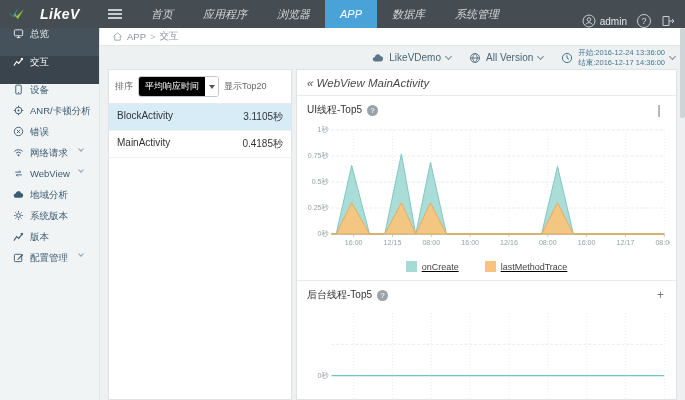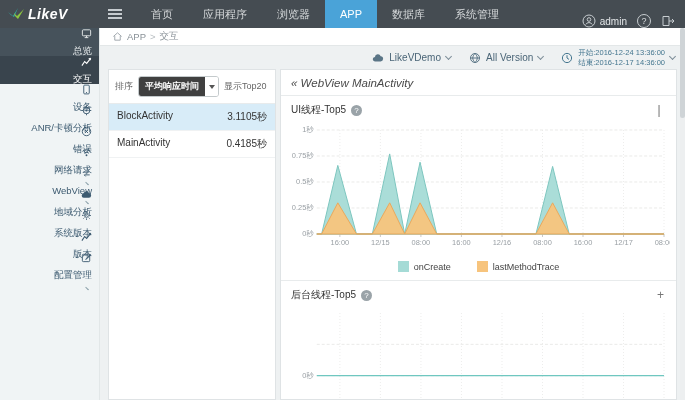--- a/index.html
+++ b/index.html
@@ -1,38 +1,38 @@
 <!DOCTYPE html>
 <html><head>
 <meta charset="utf-8">
 <style>
   * { margin:0; padding:0; box-sizing:border-box; }
   html,body { width:685px; height:400px; overflow:hidden; background:#eef1f2;
               font-family:"Liberation Sans", sans-serif; }
 
   
   .navbar { height:28px; background:#454c52; display:flex; align-items:stretch; color:#d6d9db; }
-  .logo { width:100px; display:flex; align-items:center; gap:4px; padding-left:8px; }
+  .logo { width:100px; display:flex; align-items:center; gap:16px; padding-left:8px; }
   .logo-text { color:#fff; font-weight:bold; font-style:italic; font-size:14px; letter-spacing:.5px; }
   .burger { width:14px; height:10px; border-top:2px solid #c7ccd0; border-bottom:2px solid #c7ccd0;
             position:relative; margin:9px 14px 0 8px; cursor:pointer;}
   .burger::after { content:""; position:absolute; left:0; right:0; top:2px; border-top:2px solid #c7ccd0; }
   .nav-menu { display:flex; align-items:stretch; }
-  .nav-item { display:flex; align-items:center; padding:0 15px; font-size:11px; cursor:pointer; }
+  .nav-item { display:flex; align-items:center; padding:0 15px; font-size:11px; cursor:pointer;font-style:italic; }
   .nav-item.active { background:#4aa3d8; color:#fff; }
   .nav-right { margin-left:auto; display:flex; align-items:flex-end; gap:10px; padding-right:10px; }
   .nav-user { display:flex; align-items:center; gap:4px; font-size:10px; color:#e3e6e8; }
   .circle-ic { width:14px; height:14px; border:1px solid #c7ccd0; border-radius:50%;
                display:flex; align-items:center; justify-content:center; font-size:9px; color:#d6d9db; }
 
   
   .layout { display:flex; height:372px; }
   .sidebar { width:100px; background:#f0f4f5; flex:none; border-right:1px solid #e2e7e8; }
-  .side-item { height:21px; display:flex; align-items:flex-end; gap:6px; padding:0 7px;
-               font-size:9.5px; color:#3c5a70; cursor:pointer; white-space:nowrap;flex-direction:column; }
+  .side-item { height:21px; display:flex; align-items:flex-start; gap:6px; padding:0 13px;
+               font-size:9.5px; color:#3c5a70; cursor:pointer; white-space:nowrap; }
   .side-item svg { flex:none; }
   .side-item.dark { background:#46525b; color:#e9edee; height:28px; }
   .side-item.active { background:#39444d; color:#fff; height:28px; }
   .chev { width:4px; height:4px; border-right:1px solid #8fa3ad; border-bottom:1px solid #8fa3ad;
           transform:rotate(45deg); margin-left:auto; margin-right:3px; }
   .content { flex:1; display:flex; flex-direction:column; min-width:0; }
 
   .breadcrumb-bar { height:18px; background:#fff; border-bottom:1px solid #e3e7e8;
                     display:flex; align-items:center; gap:4px; padding:0 12px; font-size:9.5px; color:#8a9298; }
   .breadcrumb-bar a { color:#8a9298; text-decoration:none; cursor:pointer; }
@@ -42,44 +42,44 @@
                 gap:18px; padding:0 10px; }
   .filter-item { display:flex; align-items:center; gap:5px; font-size:10px; color:#4a6577; cursor:pointer; }
   .date-block { display:flex; flex-direction:column; font-size:7.5px; line-height:1.25; color:#44768f; }
   .fchev { width:5px; height:5px; border-right:1px solid #7d8d98; border-bottom:1px solid #7d8d98;
            transform:rotate(45deg); margin-top:-3px; }
 
   .panels { flex:1; display:flex; gap:4px; padding:0 8px; min-height:330px; }
   .panel { background:#fff; border:1px solid #dfe3e5; }
 
   
-  .list-panel { width:168px; flex:none; display:flex; flex-direction:column; }
+  .list-panel { width:184px; flex:none; display:flex; flex-direction:column; }
   .list-head { display:flex; align-items:center; gap:5px; padding:6px 6px; border-bottom:1px solid #e8ebec; }
   .list-head .lbl { font-size:9px; color:#666; }
   .select { display:inline-flex; border:1px solid #c4cacc; border-radius:3px; overflow:hidden; cursor:pointer; }
-  .select .val { background:#404040; color:#fff; font-size:9px; padding:3px 6px;font-weight:bold; }
+  .select .val { background:#000000; color:#fff; font-size:9px; padding:3px 6px; }
   .select .arrow-box { background:#fff; width:13px; display:flex; align-items:center; justify-content:center; }
   .tri-down { width:0; height:0; border-left:3px solid transparent; border-right:3px solid transparent;
               border-top:4px solid #555; }
   .list-rows { }
   .lrow { display:flex; justify-content:space-between; align-items:flex-start; padding:6px 8px;
           font-size:10px; color:#333; border-bottom:1px solid #f0f2f3; cursor:pointer; }
   .lrow.selected { background:#d8ecf8; }
 
   
   .main-panel { flex:1; min-width:0; display:flex; flex-direction:column; }
   .main-title { font-size:11.5px; font-style:italic; color:#4a4a4a; padding:7px 10px 6px;
                 border-bottom:1px solid #e8ebec; }
   .chart-head { display:flex; align-items:center; gap:5px; padding:7px 10px 5px; font-size:10px; color:#333; }
   .help-ic { width:11px; height:11px; border-radius:50%; background:#9aa3a8; color:#fff; font-size:8px;
              display:flex; align-items:center; justify-content:center; cursor:pointer; flex:none; }
   .head-action { margin-left:auto; color:#777; font-size:12px; line-height:1; cursor:pointer; padding:0 2px; }
   .chart-wrap { padding:0 6px; }
   svg text.tick { font-size:7.5px; fill:#9aa0a5; }
-  .legend { display:flex; justify-content:center; gap:26px; padding:3px 0 6px; }
+  .legend { display:flex; justify-content:center; gap:26px; padding:3px 0 6px;text-decoration:underline; }
   .legend-item { display:flex; align-items:center; gap:5px; font-size:9px; color:#444; cursor:pointer; }
   .swatch { width:11px; height:11px; display:inline-block; }
   .chart-sep { border-top:1px solid #e8ebec; margin-top:2px; }
 
   .scrollbar { position:fixed; right:0; top:28px; bottom:0; width:5px; background:#edeff0; }
   .scroll-thumb { position:absolute; top:0; width:5px; height:90px; background:#cfd4d7; border-radius:3px; }
 </style>
 </head>
 <body>
 

